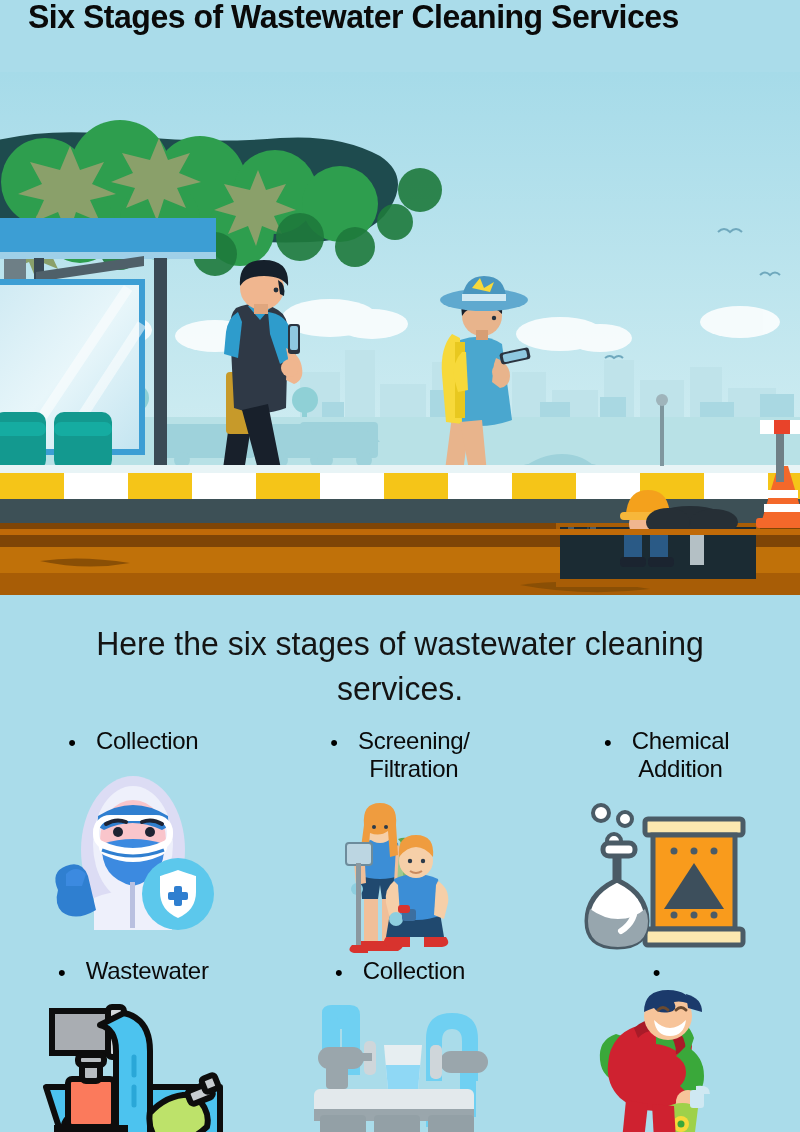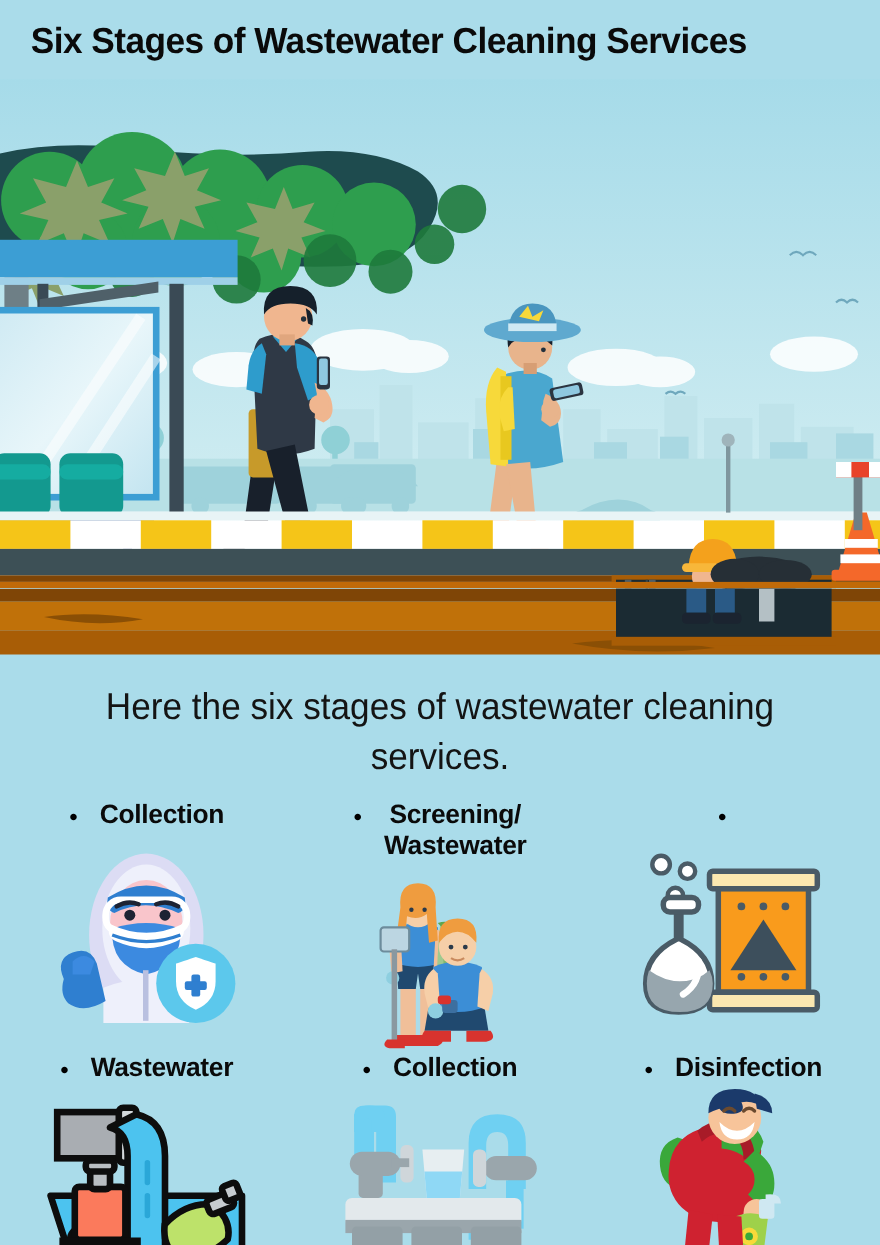--- a/index.html
+++ b/index.html
@@ -8,21 +8,21 @@
     background:#aadcea;
     font-family:"Liberation Sans", sans-serif;
     overflow:hidden;
     position:relative;
   }
   .page{width:800px;height:1132px;position:relative;background:#aadcea;}
 
   
   .title-bar{
     height:72px;
-    display:flex;align-items:center;
+    display:flex;align-items:flex-start;
     padding-left:28px;
     box-sizing:border-box;
   }
   .title{
     font-size:33px;
     font-weight:bold;
     color:#0a0a0a;
     letter-spacing:-0.5px;
     line-height:1;
     transform:scaleX(0.97);
@@ -64,21 +64,21 @@
   }
   .lbl-row{
     display:flex;align-items:flex-start;justify-content:center;
     width:100%;
   }
   .bullet{
     font-size:22px;line-height:26px;color:#000;
     margin-right:20px;margin-top:3px;
   }
   .lbl{
-    font-size:24px;font-weight:bold;color:#0a0a0a;
+    font-size:24px;font-weight:normal;color:#0a0a0a;
     line-height:1.18;text-align:center;
     letter-spacing:-0.3px;
   }
   .icon-wrap{
     margin-top:6px;
     height:168px;
     display:flex;align-items:flex-end;justify-content:center;
   }
   .icon-wrap.r2{height:178px;margin-top:4px;}
   .icon-wrap svg{display:block;}
@@ -488,21 +488,21 @@
             <rect x="130" y="122" width="20" height="8" rx="2"></rect>
           </g>
         </svg>
       </div>
     </div>
 
     <div class="cell">
       <div class="lbl-row">
         <span class="bullet">•</span>
         <span class="lbl" style="white-space:pre-line">Screening/
-Wastewater</span>
+Filtration</span>
       </div>
       <div class="icon-wrap">
         <svg width="160" height="160" viewBox="0 0 160 160" xmlns="http://www.w3.org/2000/svg">
 
           <g>
 
             <rect x="44" y="96" width="14" height="48" fill="#f0bf99"></rect>
             <rect x="62" y="96" width="14" height="48" fill="#f0bf99"></rect>
             <path d="M40 144 q-6 6 2 10 l20 0 l0 -10 z" fill="#d8332e"></path>
             <path d="M60 144 l0 10 l18 0 q8 -4 2 -10 z" fill="#d8332e"></path>
@@ -549,20 +549,22 @@
             <circle cx="103" cy="64" r="2.2" fill="#2b3a4a"></circle>
             <path d="M90 74 q6 4 12 0" stroke="#c98a5e" stroke-width="2" fill="none"></path>
           </g>
         </svg>
       </div>
     </div>
 
     <div class="cell">
       <div class="lbl-row">
         <span class="bullet">•</span>
+        <span class="lbl" style="white-space:pre-line">Chemical
+Addition</span>
       </div>
       <div class="icon-wrap">
         <svg width="180" height="160" viewBox="0 0 180 160" xmlns="http://www.w3.org/2000/svg">
 
           <g fill="#ffffff" stroke="#4a5b66" stroke-width="4">
             <circle cx="24" cy="16" r="8"></circle>
             <circle cx="48" cy="22" r="7"></circle>
             <circle cx="37" cy="44" r="7"></circle>
           </g>
 
@@ -672,21 +674,20 @@
           <rect x="30" y="132" width="26" height="7" fill="#4fb7dd"></rect>
           <rect x="84" y="132" width="26" height="7" fill="#4fb7dd"></rect>
           <rect x="138" y="132" width="26" height="7" fill="#4fb7dd"></rect>
         </svg>
       </div>
     </div>
 
     <div class="cell">
       <div class="lbl-row">
         <span class="bullet">•</span>
-        <span class="lbl">Disinfection</span>
       </div>
       <div class="icon-wrap r2">
         <svg width="170" height="178" viewBox="0 0 170 178" xmlns="http://www.w3.org/2000/svg">
 
           <path d="M34 44 q-18 6 -16 26 q2 20 22 22 l6 -18 q-12 -4 -12 -14 q0 -10 12 -12 z" fill="#3aa83a"></path>
 
           <path d="M36 48 q14 -16 44 -14 q26 2 30 22 l-4 36 q-6 24 -26 28 q-24 4 -42 -12 q-14 -14 -12 -34 q1 -16 10 -26 z" fill="#cf2230"></path>
 
           <path d="M74 24 q30 0 38 24 l-8 24 q-10 -16 -30 -18 z" fill="#3aa83a"></path>
 

